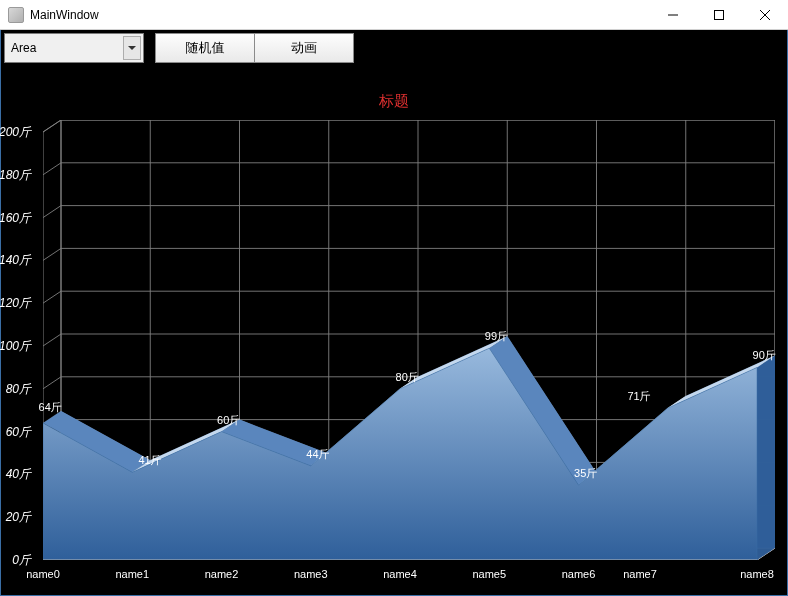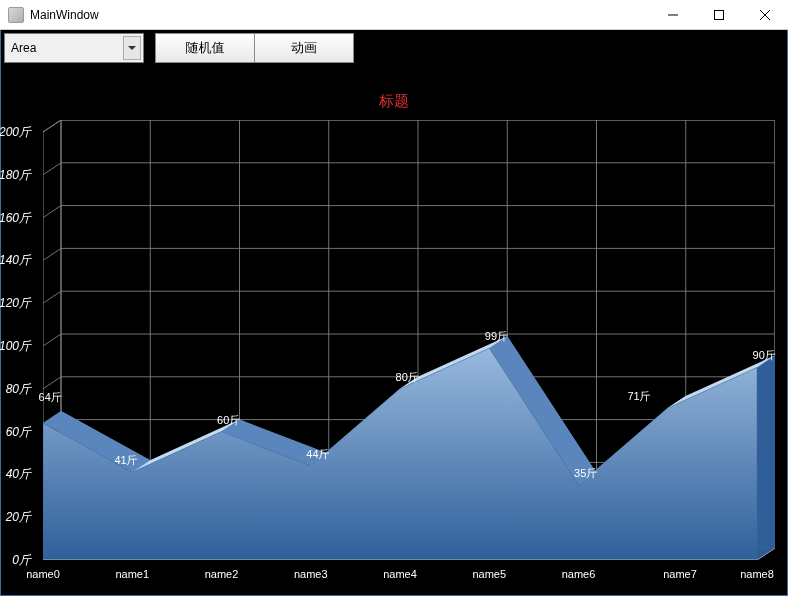--- a/index.html
+++ b/index.html
@@ -220,24 +220,24 @@
         <div class="ytick" style="top: 97.6px;">160斤</div>
         <div class="ytick" style="top: 54.8px;">180斤</div>
         <div class="ytick" style="top: 12px;">200斤</div>
         <div class="xtick" style="left: 0px;">name0</div>
         <div class="xtick" style="left: 89.25px;">name1</div>
         <div class="xtick" style="left: 178.5px;">name2</div>
         <div class="xtick" style="left: 267.75px;">name3</div>
         <div class="xtick" style="left: 357px;">name4</div>
         <div class="xtick" style="left: 446.25px;">name5</div>
         <div class="xtick" style="left: 535.5px;">name6</div>
-        <div class="xtick" style="left: 637px;">name7</div>
+        <div class="xtick" style="left: 597px;">name7</div>
         <div class="xtick" style="left: 714px;">name8</div>
-        <div class="datalabel" style="left: 7.2px; top: 285px;">64斤</div>
-        <div class="datalabel" style="left: 83px; top: 348.26px;">41斤</div>
+        <div class="datalabel" style="left: 7.2px; top: 295px;">64斤</div>
+        <div class="datalabel" style="left: 107px; top: 348.26px;">41斤</div>
         <div class="datalabel" style="left: 185.7px; top: 307.6px;">60斤</div>
         <div class="datalabel" style="left: 274.95px; top: 341.84px;">44斤</div>
         <div class="datalabel" style="left: 364.2px; top: 264.8px;">80斤</div>
         <div class="datalabel" style="left: 453.45px; top: 224.14px;">99斤</div>
         <div class="datalabel" style="left: 542.7px; top: 361.1px;">35斤</div>
         <div class="datalabel" style="left: 596px; top: 284.06px;">71斤</div>
         <div class="datalabel" style="left: 721.2px; top: 243.4px;">90斤</div>
       </div>
   </div>
 

